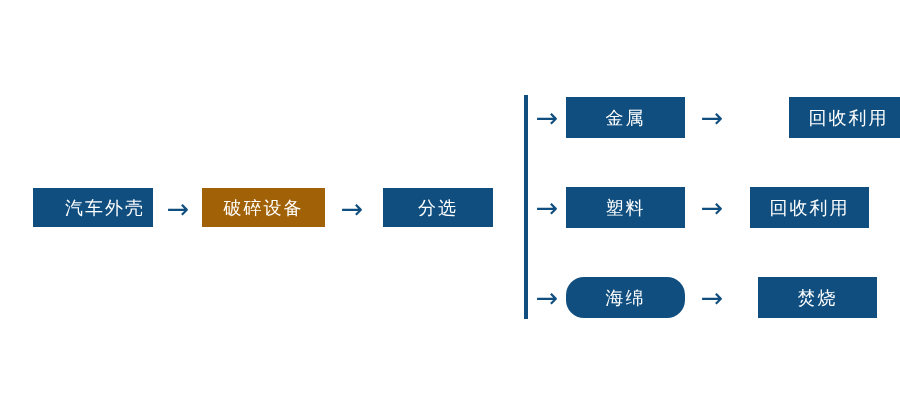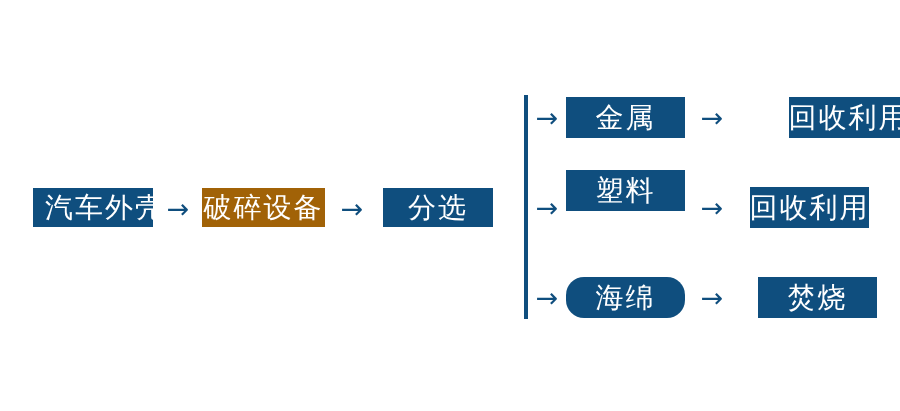--- a/index.html
+++ b/index.html
@@ -17,21 +17,21 @@
     position: relative;
     width: 900px;
     height: 411px;
   }
   .node {
     position: absolute;
     display: flex;
     align-items: center;
     justify-content: center;
     color: #ffffff;
-    font-size: 28px;
+    font-size: 18px;
     letter-spacing: 2px;
     line-height: 1;
     white-space: nowrap;
     box-sizing: border-box;
   }
   .node.blue { background: #0f4e7e; }
   .node.red  { background: #a16207; }
 
   .arrow {
     position: absolute;
@@ -65,21 +65,21 @@
 
   
   .branch-node-mat  { width: 119px; }
   .branch-node-dest { width: 119px; }
   .branch-row       { height: 41px; }
 
   .branch-arrow-in  { left: 530px; width: 34px; height: 34px; }
   .branch-arrow-mid { left: 694px; width: 36px; height: 36px; }
 
   #node-metal   { left: 566px; top: 97px;  }
-  #node-plastic { left: 566px; top: 170px; }
+  #node-plastic { left: 566px; top: 187px; }
   #node-sponge  { left: 566px; top: 277px; border-radius: 18px; }
 
   #node-recycle   { left: 789px; top: 97px;  }
   #node-repla     { left: 750px; top: 187px; }
   #node-incinerate{ left: 750px; top: 277px; margin-left: 8px; }
 
   #arrow-split-metal   { top: 100px; }
   #arrow-split-plastic { top: 190px; }
   #arrow-split-sponge  { top: 280px; }
 

